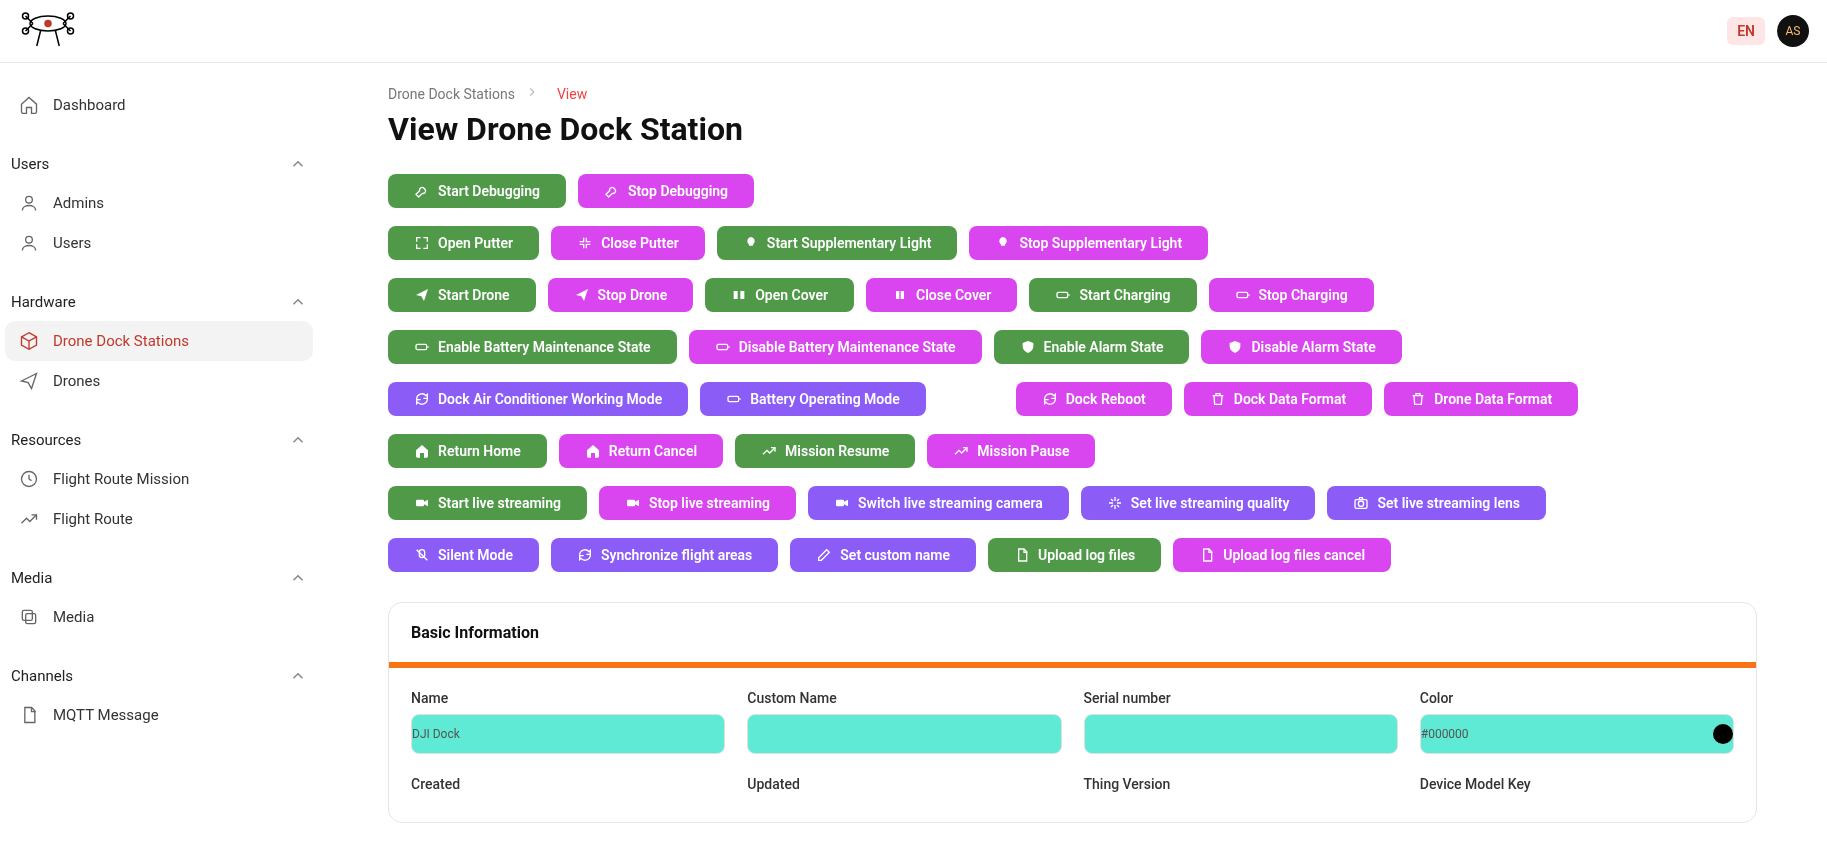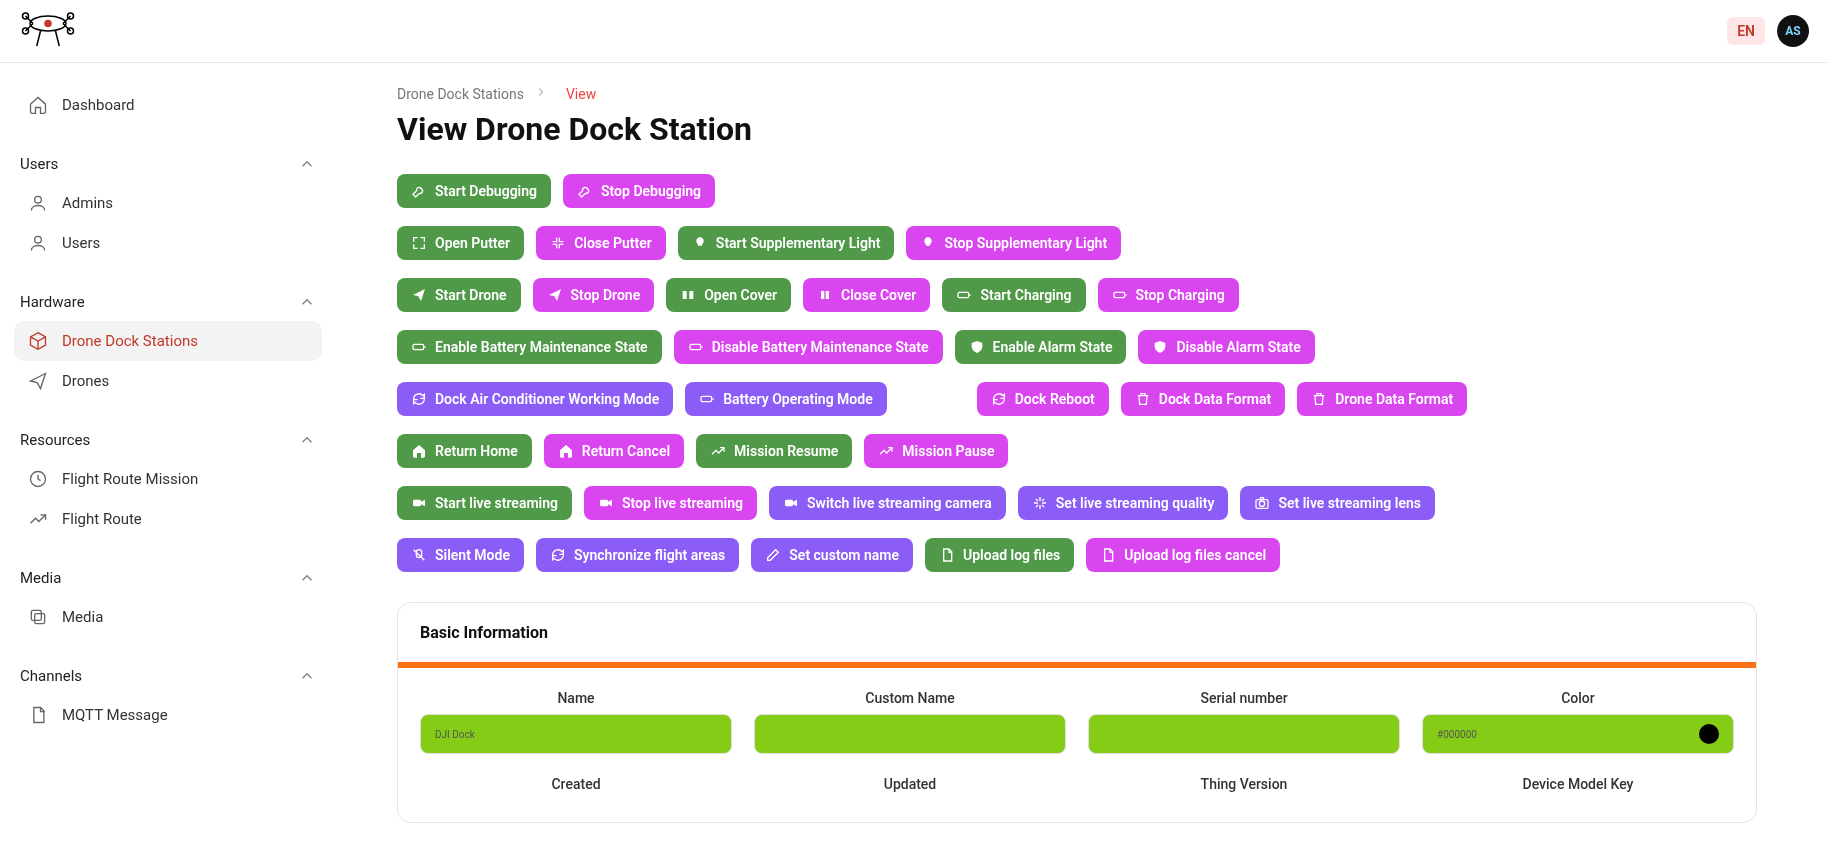--- a/index.html
+++ b/index.html
@@ -4,25 +4,25 @@
 <style>
   * { box-sizing: border-box; margin: 0; padding: 0; font-family: -apple-system, BlinkMacSystemFont, "Segoe UI", Roboto, Helvetica, Arial, sans-serif; }
   html, body { width: 100%; height: 100%; background: #fff; color: #111; }
 
   
   .topbar { height: 63px; border-bottom: 1px solid #e5e5e5; display: flex; align-items: center; justify-content: space-between; padding: 0 18px; }
   .logo { width: 60px; height: 48px; position: relative; }
   .logo svg { width: 100%; height: 100%; }
   .top-right { display: flex; align-items: center; gap: 12px; }
   .lang-badge { background: #ffe6e6; color: #c0392b; font-weight: 600; font-size: 14px; padding: 6px 10px; border-radius: 6px; }
-  .avatar { width: 32px; height: 32px; border-radius: 16px; background: #111; color: #7dd3fc; font-size: 12px; font-weight: 700; display: flex; align-items: center; justify-content: center; }
+  .avatar { width: 32px; height: 32px; border-radius: 16px; background: #111; color: #fdba74; font-size: 12px; font-weight: 400; display: flex; align-items: center; justify-content: center; }
 
   
   .shell { display: flex; height: calc(100% - 63px); }
-  .sidebar { width: 318px; padding: 22px 5px; overflow-y: auto; flex-shrink: 0; margin-left: 9px; }
+  .sidebar { width: 318px; padding: 22px 5px; overflow-y: auto; flex-shrink: 0; }
   .main { flex: 1; padding: 22px 70px 40px 70px; overflow-y: auto; }
 
   
   .side-item { display: flex; align-items: center; gap: 14px; padding: 10px 14px; border-radius: 10px; cursor: pointer; color: #333; font-size: 15px; font-weight: 400; }
   .side-item.active { background: #f3f3f3; color: #c0392b; }
   .side-item.active .side-icon { color: #c0392b; }
   .side-icon { width: 20px; height: 20px; display: inline-flex; align-items: center; justify-content: center; color: #666; }
   .side-icon svg { width: 20px; height: 20px; stroke: currentColor; fill: none; stroke-width: 1.6; }
   .side-group-header { display: flex; align-items: center; justify-content: space-between; padding: 10px 6px; cursor: pointer; font-size: 15px; color: #222; margin-top: 20px; }
   .side-group-header:first-of-type { margin-top: 0; }
@@ -34,35 +34,35 @@
   .breadcrumb .crumb { cursor: pointer; }
   .breadcrumb .crumb.current { color: #ef4444; margin-left: 8px; }
   .breadcrumb .sep svg { width: 14px; height: 14px; stroke: #bbb; fill: none; stroke-width: 2; }
 
   .page-title { font-size: 32px; font-weight: 700; color: #111; margin-bottom: 26px; }
 
   
   .actions { display: flex; flex-direction: column; gap: 18px; margin-bottom: 30px; }
   .row { display: flex; flex-wrap: wrap; gap: 12px; align-items: center; }
   .gap-after { margin-right: 78px; }
-  .btn { display: inline-flex; align-items: center; gap: 8px; padding: 9px 14px; border-radius: 8px; font-size: 14px; font-weight: 600; color: #fff; cursor: pointer; border: none; line-height: 1; white-space: nowrap; }
+  .btn { display: inline-flex; align-items: center; gap: 8px; padding: 9px 26px; border-radius: 8px; font-size: 14px; font-weight: 600; color: #fff; cursor: pointer; border: none; line-height: 1; white-space: nowrap; }
   .btn svg { width: 16px; height: 16px; stroke: currentColor; fill: currentColor; }
   .btn.line svg { fill: none; stroke-width: 2; }
   .btn.solid svg { stroke: none; }
   .green { background: #4f9948; }
   .red   { background: #d946ef; }
   .orange{ background: #8b5cf6; }
 
   
   .card { border: 1px solid #e5e5e5; border-radius: 14px; }
   .card-header { padding: 20px 22px; border-bottom: 6px solid #f97316; font-weight: 700; font-size: 16px; }
-  .card-body { padding: 22px; text-align: center; }
+  .card-body { padding: 22px; }
   .grid4 { display: grid; grid-template-columns: repeat(4, 1fr); gap: 22px; }
   .field label { display: block; font-size: 14px; color: #333; margin-bottom: 8px; font-weight: 500; }
-  .ro { border: 1px solid #e0e0e0; border-radius: 8px; height: 40px; display: flex; align-items: center; padding: 0 14px; font-size: 10px; color: #555; background: #84cc16; }
+  .ro { border: 1px solid #e0e0e0; border-radius: 8px; height: 40px; display: flex; align-items: center; padding: 0 0; font-size: 12px; color: #555; background: #5eead4; }
   .ro.color { justify-content: space-between; }
   .swatch { width: 20px; height: 20px; border-radius: 10px; background: #000; }
   .ro.empty { color: #aaa; }
   .blur { filter: blur(4px); }
 </style>
 </head>
 <body>
 
 <svg width="0" height="0" style="position:absolute">
   <defs>

